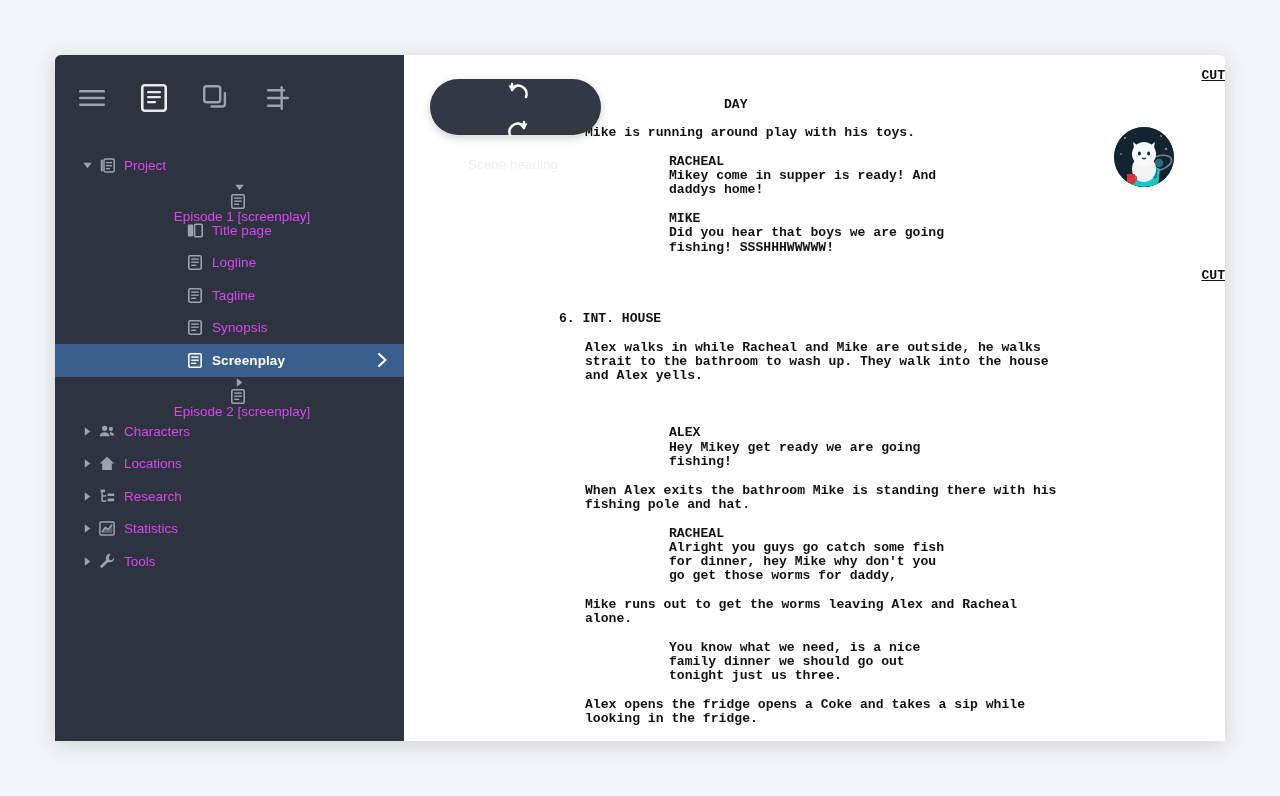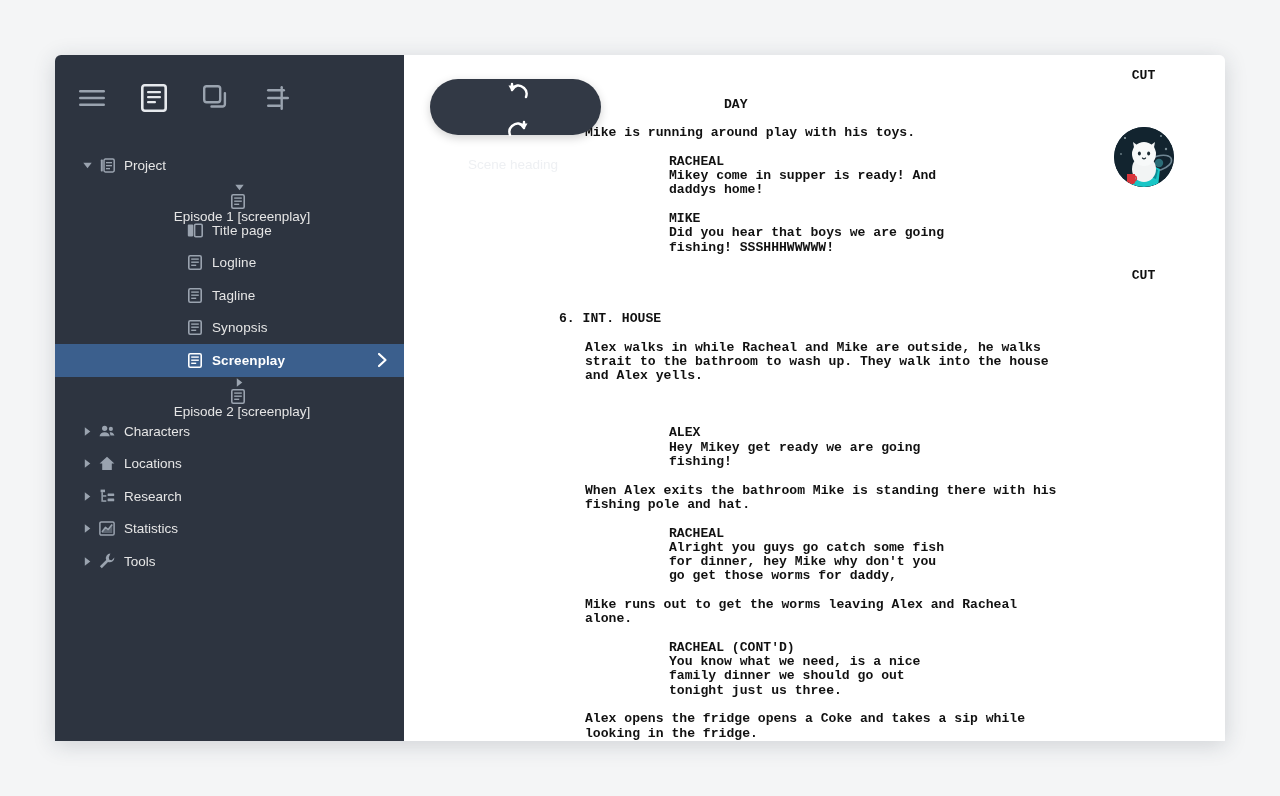--- a/index.html
+++ b/index.html
@@ -50,21 +50,21 @@
   }
   .side-toolbar .tb-btn svg { display:block; }
 
   .tree { padding-top: 8px; }
 
   .tree-row {
     display: flex;
     align-items: center;
     height: 32.5px;
     font-size: 13.5px;
-    color: #e5e5e5;
+    color: #d946ef;
     cursor: pointer;
     white-space: nowrap;
     position: relative;
   }
   .tree-row .caret {
     width: 12px;
     height: 12px;
     flex: none;
     display: flex;
     align-items: center;
@@ -172,21 +172,21 @@
     font-size: 13.1px;
     line-height: 14.3px;
     color: #111111;
     font-weight: bold;
     padding-top: 14px;
     box-sizing: border-box;
   }
   .sline { white-space: pre; }
   .blank { height: 14.3px; }
 
-  .s-transition { text-align: center; padding-left: 658px; }
+  .s-transition { text-align: right; padding-left: 658px; text-decoration: underline; }
   .s-heading    { padding-left: 155px; }
   .s-heading-r  { padding-left: 320px; }
   .s-action     { padding-left: 181px; }
   .s-char       { padding-left: 265px; }
   .s-dialog     { padding-left: 265px; }
 </style>
 </head>
 <body>
 
 <div id="app-window">
@@ -453,21 +453,20 @@
         <div class="sline s-action">fishing pole and hat.</div>
         <div class="blank"></div>
         <div class="sline s-char">RACHEAL</div>
         <div class="sline s-dialog">Alright you guys go catch some fish</div>
         <div class="sline s-dialog">for dinner, hey Mike why don't you</div>
         <div class="sline s-dialog">go get those worms for daddy,</div>
         <div class="blank"></div>
         <div class="sline s-action">Mike runs out to get the worms leaving Alex and Racheal</div>
         <div class="sline s-action">alone.</div>
         <div class="blank"></div>
-        <div class="sline s-char">RACHEAL (CONT'D)</div>
         <div class="sline s-dialog">You know what we need, is a nice</div>
         <div class="sline s-dialog">family dinner we should go out</div>
         <div class="sline s-dialog">tonight just us three.</div>
         <div class="blank"></div>
         <div class="sline s-action">Alex opens the fridge opens a Coke and takes a sip while</div>
         <div class="sline s-action">looking in the fridge.</div>
       </div>
 
     <div id="avatar">
       <svg width="60" height="60" viewBox="0 0 60 60">

